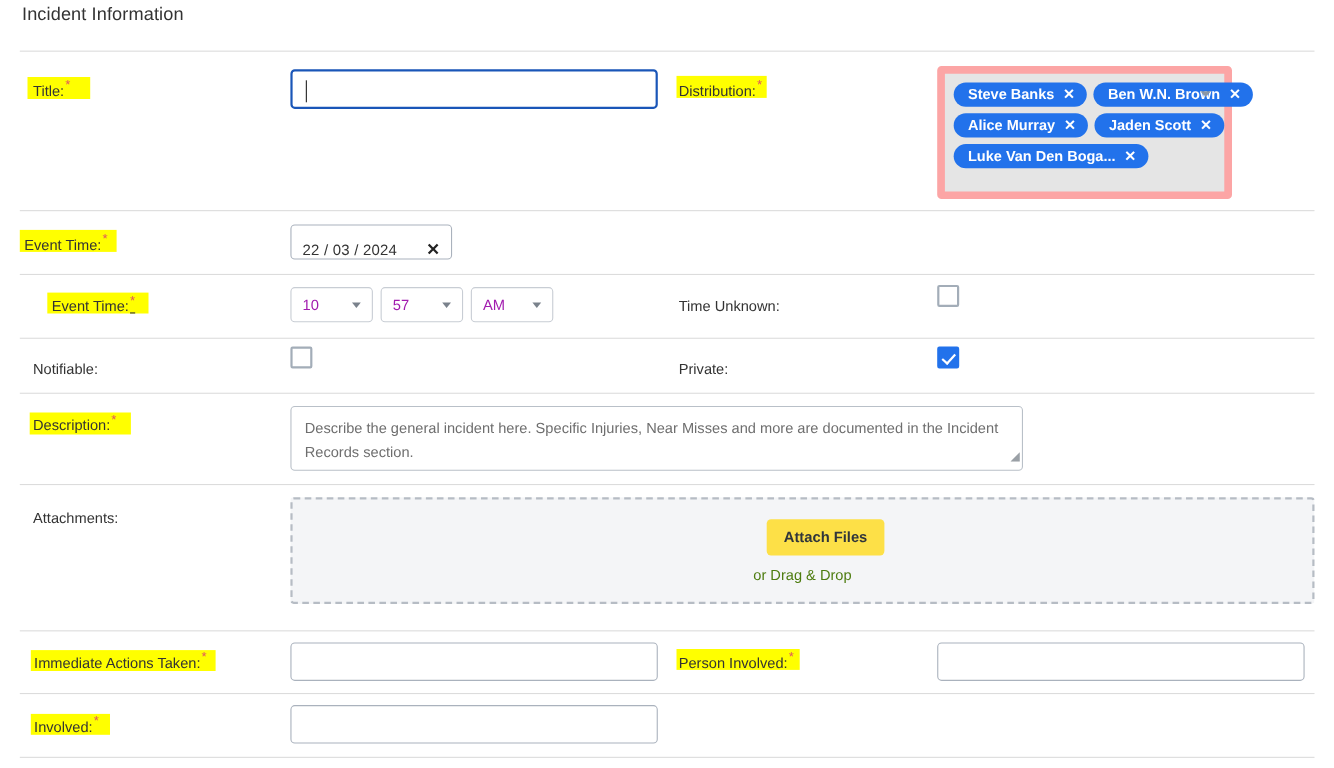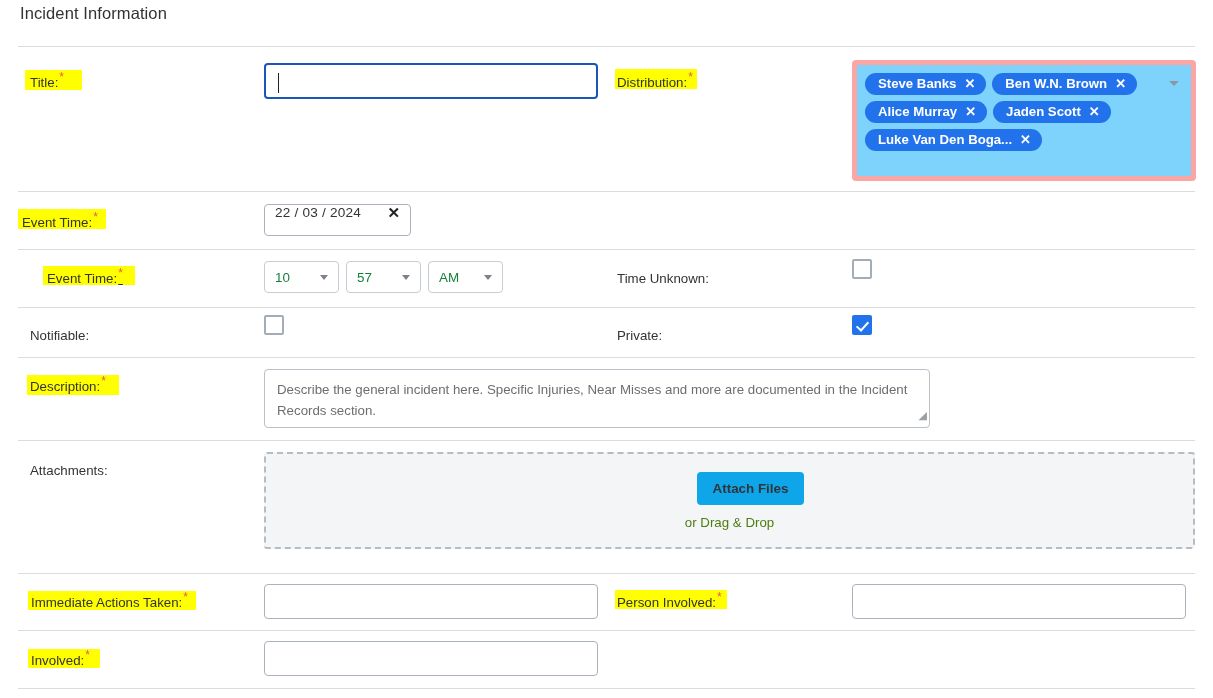--- a/index.html
+++ b/index.html
@@ -76,25 +76,25 @@
     width: 1px;
     height: 20px;
     background: #222;
   }
 
   
   .multiselect {
     position: absolute;
     left: 852px;
     top: 60px;
-    width: 344px;
+    width: 268px;
     height: 121px;
-    border: 5px solid #fca5a5;
-    border-radius: 4px;
-    background: #7dd3fc;
+    border: 7px solid #fca5a5;
+    border-radius: 4px;
+    background: #e5e5e5;
   }
   .chips {
     position: absolute;
     left: 8px;
     top: 8px;
     width: 300px;
     display: flex;
     flex-wrap: wrap;
     gap: 6px 6px;
   }
@@ -132,41 +132,41 @@
   .datebox {
     position: absolute;
     left: 264px;
     top: 204px;
     width: 147px;
     height: 32px;
     border: 1px solid #aab2bd;
     border-radius: 4px;
     background: #fff;
     display: flex;
-    align-items: flex-start;
+    align-items: flex-end;
     padding: 0 10px;
     justify-content: space-between;
   }
   .date-val { font-size: 13.6px; color: #333; letter-spacing: .2px; }
   .date-x { font-size: 15px; font-weight: 700; color: #222; line-height: 1; }
 
   
   .selbox {
     position: absolute;
     top: 261px;
     height: 32px;
     border: 1px solid #c8cdd4;
     border-radius: 4px;
     background: #fff;
     display: flex;
     align-items: center;
     padding: 0 10px;
     justify-content: space-between;
   }
-  .sel-val { font-size: 13.4px; color: #15803d; }
+  .sel-val { font-size: 13.4px; color: #a21caf; }
   .sel-caret {
     width: 0; height: 0;
     border-left: 4px solid transparent;
     border-right: 4px solid transparent;
     border-top: 5px solid #7a828c;
   }
 
   
   .cb {
     position: absolute;
@@ -228,21 +228,21 @@
     border: 2px dashed #b6bcc4;
     border-radius: 3px;
     background: #f4f5f7;
     display: flex;
     flex-direction: column;
     align-items: center;
     justify-content: center;
     gap: 10px;
   }
   .attach-btn {
-    background: #0ea5e9;
+    background: #fde047;
     border: none;
     border-radius: 4px;
     padding: 9px 16px;
     font-size: 13.4px;
     font-weight: 700;
     color: #30353b;
     font-family: "Liberation Sans", sans-serif;
     cursor: pointer;
     margin-left: 42px;
   }

